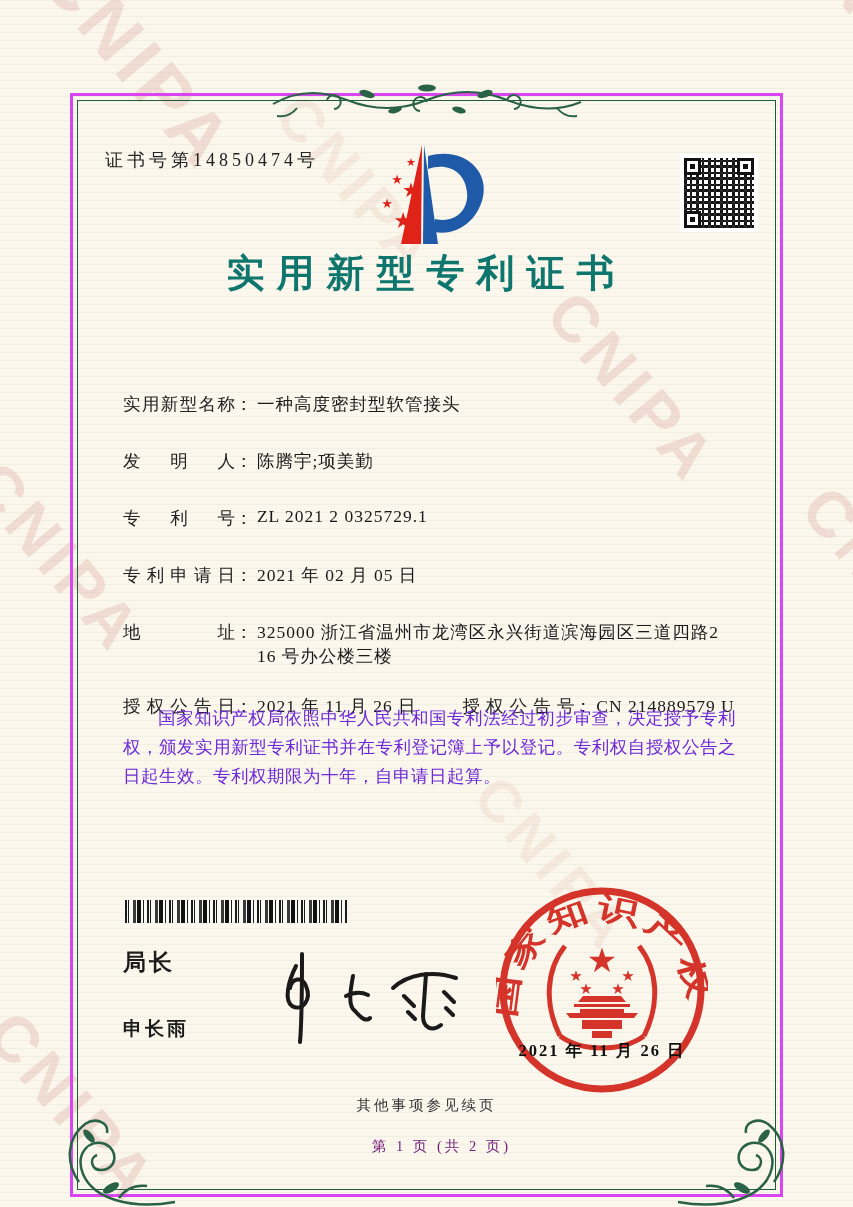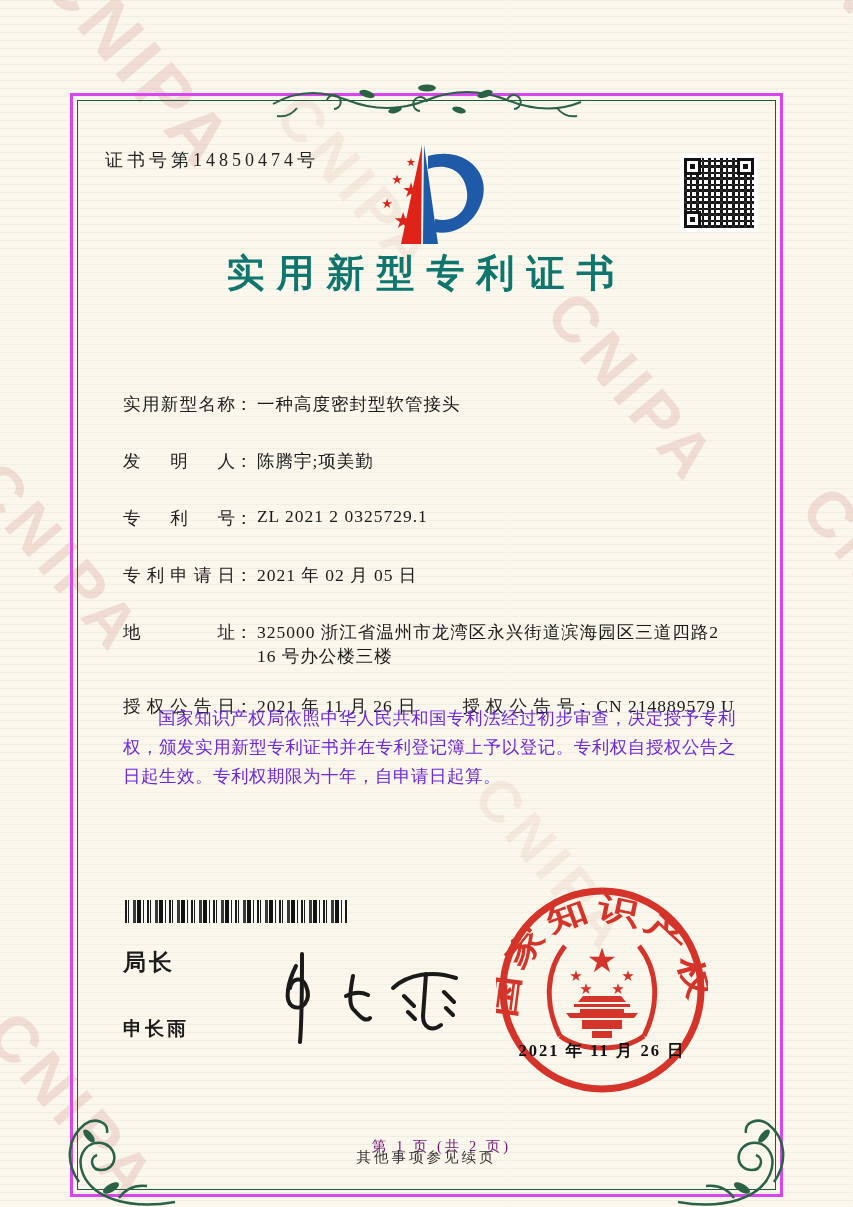--- a/index.html
+++ b/index.html
@@ -70,21 +70,21 @@
   }
   .sig-title{position:absolute;left:50px;top:851px;font-family:"Liberation Sans",sans-serif;font-weight:bold;font-size:23px;letter-spacing:3px;}
   .sig-name{position:absolute;left:50px;top:920px;font-family:"Liberation Sans",sans-serif;font-weight:bold;font-size:19px;letter-spacing:3px;}
   .sig-script{position:absolute;left:185px;top:852px;}
   .seal{position:absolute;left:423px;top:788px;width:212px;height:212px;z-index:5;opacity:.94;}
   .seal-date{
     position:absolute;left:423px;top:944px;width:212px;text-align:center;z-index:6;
     font-size:16.5px;letter-spacing:2px;color:#111;font-weight:bold;
   }
   .page-no{position:absolute;left:15px;width:100%;top:998px;text-align:center;font-size:14.5px;letter-spacing:3px;color:#701a75;margin-top:43px;}
-  .continuation{position:absolute;left:0;width:100%;top:1148px;text-align:center;font-size:14.5px;letter-spacing:3px;color:#333;z-index:2;}
+  .continuation{position:absolute;left:0;width:100%;top:1096px;text-align:center;font-size:14.5px;letter-spacing:3px;color:#333;z-index:2;}
 </style>
 </head>
 <body>
 
 <div class="wm" style="left:10px;top:18px;font-size:74px;">CNIPA</div>
 <div class="wm" style="left:250px;top:150px;font-size:60px;color:rgba(216,160,150,.16);">CNIPA</div>
 <div class="wm" style="left:520px;top:350px;font-size:64px;">CNIPA</div>
 <div class="wm" style="left:-55px;top:520px;font-size:64px;">CNIPA</div>
 <div class="wm" style="left:775px;top:545px;font-size:64px;">CNIPA</div>
 <div class="wm" style="left:450px;top:830px;font-size:58px;color:rgba(216,160,150,.16);">CNIPA</div>

